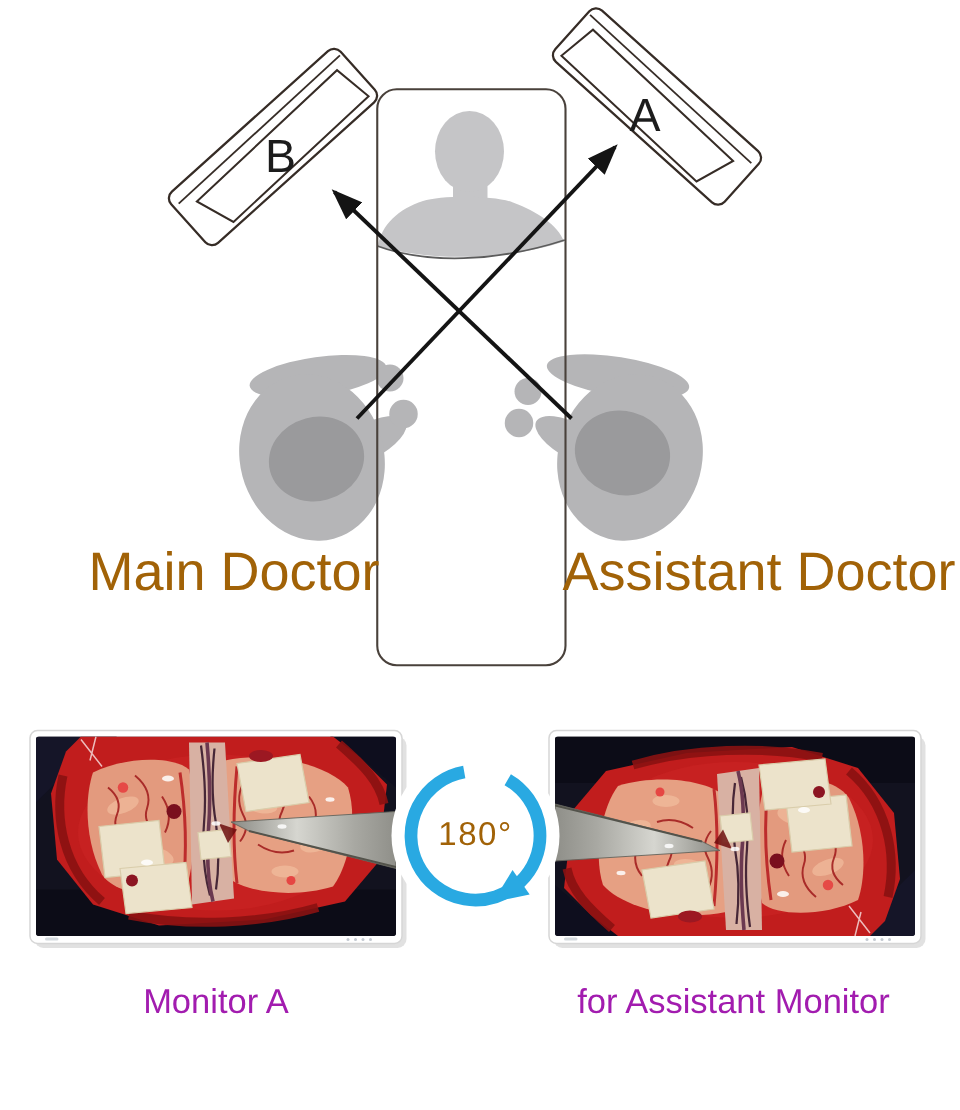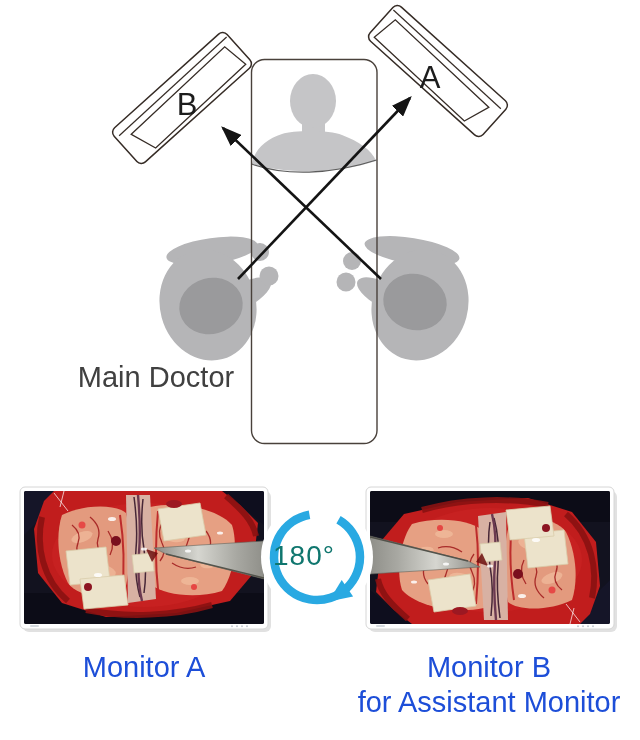--- a/index.html
+++ b/index.html
@@ -7,29 +7,29 @@
     position:relative;width:640px;height:740px;background:#ffffff;overflow:hidden;
     font-family:"Liberation Sans","DejaVu Sans",sans-serif;
   }
   .svg-layer{position:absolute;left:0;top:0;}
   .mon-letter{
     position:absolute;transform:translate(-50%,-50%);
     font-size:31px;color:#1c1c1c;line-height:1;
   }
   .doctor-label{
     position:absolute;transform:translateX(-50%);white-space:nowrap;
-    font-size:29px;color:#404040;line-height:1;
+    font-size:36px;color:#a16207;line-height:1;
   }
   .caption{
     position:absolute;transform:translateX(-50%);white-space:nowrap;
-    font-size:29px;line-height:35px;color:#1d4ed8;text-align:center;
+    font-size:23px;line-height:35px;color:#a21caf;text-align:center;
   }
   .deg-label{
-    position:absolute;left:304px;top:556px;transform:translate(-50%,-50%);
-    font-size:28px;color:#0f766e;line-height:1;letter-spacing:1px;
+    position:absolute;left:317px;top:556px;transform:translate(-50%,-50%);
+    font-size:22px;color:#a16207;line-height:1;letter-spacing:1px;
   }
 </style>
 </head>
 <body>
 
 <div class="stage">
 
   <svg class="svg-layer" width="640" height="740" viewBox="0 0 640 740">
     <defs>
       <marker id="ah" viewBox="0 0 8 6" refX="7" refY="3" markerWidth="8" markerHeight="6" orient="auto">
@@ -186,23 +186,23 @@
       <circle cx="317" cy="557" r="56" fill="#ffffff"></circle>
       <path d="M338.5,519.8 A43,43 0 1 1 309.5,514.7" fill="none" stroke="#29A9E2" stroke-width="8.5"></path>
       <polygon points="328.6,601.4 353.1,596.4 341.7,580.0" fill="#29A9E2"></polygon>
     </g>
   </svg>
 
   <div class="mon-letter" style="left:187px;top:104px">B</div>
   <div class="mon-letter" style="left:430px;top:77px">A</div>
 
   <div class="doctor-label" style="left:156px;top:363px">Main Doctor</div>
+  <div class="doctor-label" style="left:506px;top:363px">Assistant Doctor</div>
 
   <div class="caption" style="left:144px;top:650px">
     <div>Monitor A</div>
   </div>
   <div class="caption" style="left:489px;top:650px">
-    <div>Monitor B</div>
     <div>for Assistant Monitor</div>
   </div>
 
   <div class="deg-label">180°</div>
 </div>
 
 </body></html>

